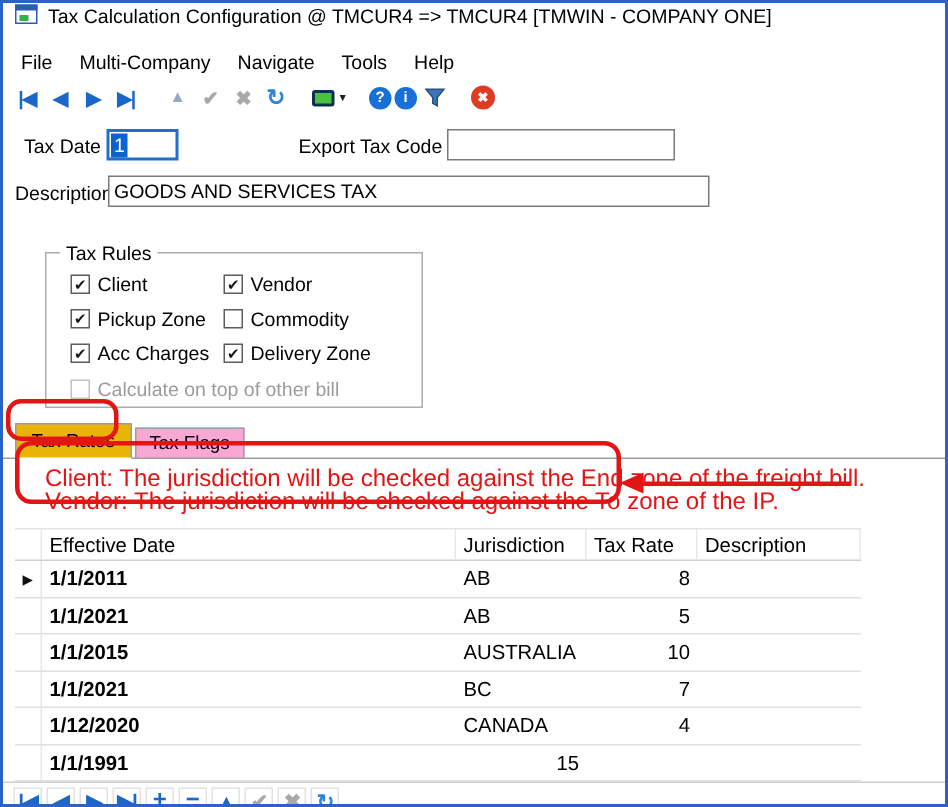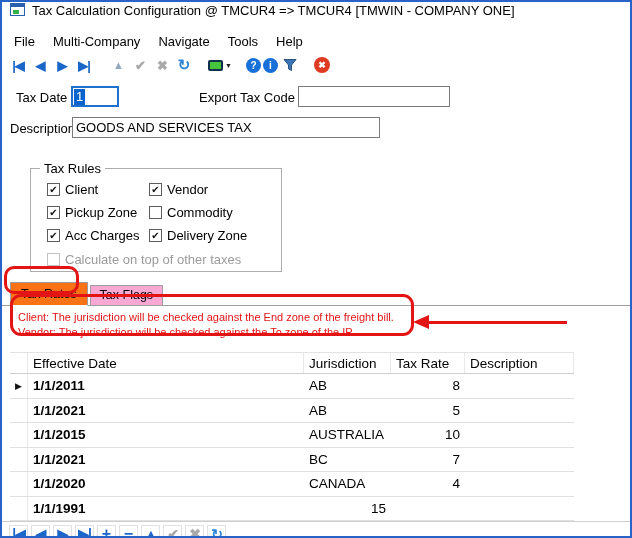--- a/index.html
+++ b/index.html
@@ -44,42 +44,42 @@
   
   .form-area{position:relative;height:66px}
   .flabel{position:absolute;white-space:nowrap}
   .finput{position:absolute;border:1px solid #7a7a7a;background:#fff;height:21px;font-family:inherit;font-size:13px;padding:0 3px}
   .taxcode{left:69px;top:8px;width:48px;border:2px solid #1f6fd0;display:flex;align-items:center;padding:0 1px}
   .taxcode .selval{background:var(--selection-blue);color:#fff;padding:0 2px;min-width:9px;line-height:16px}
   .lab-taxcode{left:14px;top:12px}
   .lab-export{left:197px;top:12px}
   .inp-export{left:296px;top:8px;width:152px}
   .lab-desc{left:8px;top:43px}
-  .inp-desc{left:70px;top:39px;width:308px}
+  .inp-desc{left:70px;top:39px;width:401px}
 
   
   .groupbox{position:relative;margin:24px 0 0 28px;width:252px;height:104px;border:1px solid #adadad}
   .legend{position:absolute;top:-8px;left:9px;background:#fff;padding:0 4px}
   .rules-grid{display:grid;grid-template-columns:102px auto;row-gap:8px;padding:13px 0 0 16px}
   .rule{display:flex;align-items:center;gap:5px}
   .cb{width:13px;height:13px;border:1px solid #5d5d5d;background:#fff;display:inline-flex;align-items:center;
       justify-content:center;font-size:10px;color:#151515;flex:0 0 auto}
   .cb.checked::after{content:"✔"}
   .rule.disabled{color:#9b9b9b;margin:9px 0 0 16px}
   .rule.disabled .cb{border-color:#c2c2c2}
 
   
   .tabstrip{position:relative;margin-top:12px;height:22px;display:flex;align-items:flex-end;padding-left:8px}
   .tabstrip::after{content:"";position:absolute;left:0;right:0;bottom:0;height:1px;background:#9d9d9d}
   .tab{position:relative;z-index:1;border:1px solid #9d9d9d;padding:2px 9px 3px;background:#f9a8d4;font-size:12.5px;margin-right:2px}
-  .tab.active{background:#f97316;border-bottom:1px solid #fff;padding:4px 10px}
+  .tab.active{background:#eab308;border-bottom:1px solid #fff;padding:4px 10px}
 
   
   .note-area{position:relative;height:46px}
-  .note-line{position:absolute;left:16px;color:var(--annotation-red);font-size:11px;white-space:nowrap}
+  .note-line{position:absolute;left:28px;color:var(--annotation-red);font-size:16px;white-space:nowrap}
   .nl1{top:5px}
   .nl2{top:20px}
 
   
   .grid{margin-left:8px;width:564px;font-size:13.5px}
   .g-header,.g-row{display:grid;grid-template-columns:18px 276px 87px 74px 109px}
   .g-header{height:22px;border-top:1px solid #e3e3e3;border-bottom:1px solid #cfcfcf;font-weight:normal}
   .g-header>div{display:flex;align-items:center;padding:0 5px;border-right:1px solid #e8e8e8;overflow:hidden}
   .g-row{height:24.5px;border-bottom:1px solid #e0e0e0}
   .g-row>div{display:flex;align-items:center;padding:0 5px;overflow:hidden}
@@ -199,21 +199,21 @@
         <span class="cb checked"></span>
         <span>Acc Charges</span>
       </div>
       <div class="rule">
         <span class="cb checked"></span>
         <span>Delivery Zone</span>
       </div>
     </div>
     <div class="rule disabled">
       <span class="cb"></span>
-      <span>Calculate on top of other taxes</span>
+      <span>Calculate on top of other bill</span>
     </div>
   </div>
 
   <div class="tabstrip">
     <div class="tab active">Tax Rates</div>
     <div class="tab">Tax Flags</div>
   </div>
 
   <div class="note-area">
     <span class="note-line nl1">Client: The jurisdiction will be checked against the End zone of the freight bill.</span>
@@ -258,21 +258,21 @@
     <div class="g-row">
       <div class="sel-cell"></div>
       <div class="date-cell">1/1/2021</div>
       <div>BC</div>
       <div class="rate-cell">7</div>
       <div></div>
     </div>
 
     <div class="g-row">
       <div class="sel-cell"></div>
-      <div class="date-cell">1/1/2020</div>
+      <div class="date-cell">1/12/2020</div>
       <div>CANADA</div>
       <div class="rate-cell">4</div>
       <div></div>
     </div>
 
     <div class="g-row">
       <div class="sel-cell"></div>
       <div class="date-cell">1/1/1991</div>
       <div class="rate-cell">15</div>
       <div></div>

